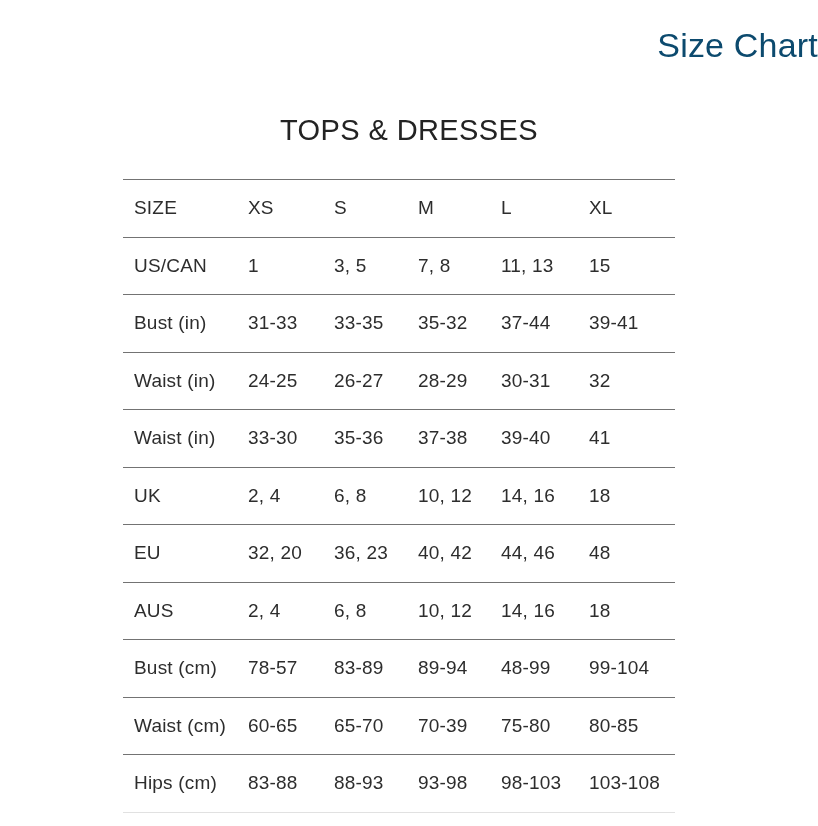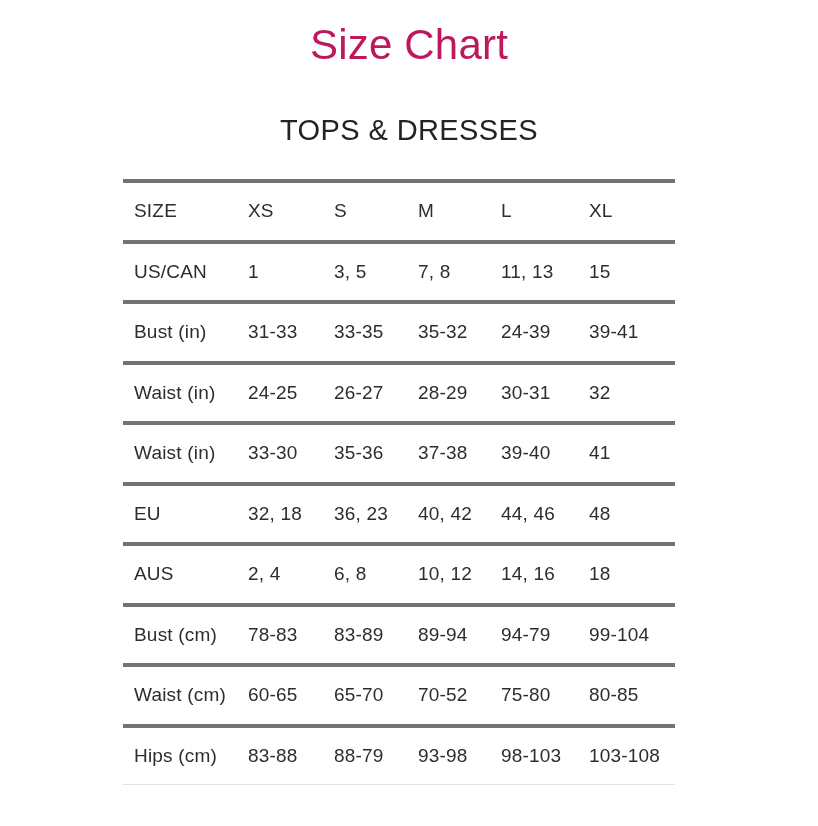--- a/index.html
+++ b/index.html
@@ -10,46 +10,46 @@
   body {
     width: 818px;
     height: 826px;
     overflow: hidden;
     font-family: "Liberation Sans", sans-serif;
     color: #2d2d2d;
     -webkit-font-smoothing: antialiased;
   }
   .page-title {
     margin: 24px 0 0 0;
-    text-align: center;
-    font-size: 42px;
+    text-align: right;
+    font-size: 34px;
     line-height: 42px;
     font-weight: 400;
-    color: #be185d;
+    color: #0c4a6e;
     letter-spacing: 0.2px;
   }
   .section-title {
     margin: 46px 0 0 0;
     text-align: center;
     font-size: 29px;
     line-height: 36px;
     font-weight: 400;
     color: #232323;
     letter-spacing: 0.4px;
   }
   table.size-table {
     margin: 31px 0 0 123px;
     width: 552px;
     border-collapse: collapse;
     table-layout: fixed;
     font-size: 19px;
     letter-spacing: 0.2px;
   }
   table.size-table tr {
-    border-top: 4px solid #737373;
+    border-top: 1px solid #737373;
   }
   table.size-table tbody tr:last-child {
     border-bottom: 1px solid #e1e1e1;
   }
   table.size-table th,
   table.size-table td {
     height: 56.5px;
     padding: 0;
     text-align: left;
     vertical-align: middle;
@@ -99,21 +99,21 @@
       <td>7, 8</td>
       <td>11, 13</td>
       <td>15</td>
     </tr>
 
     <tr>
       <td class="col-label">Bust (in)</td>
       <td>31-33</td>
       <td>33-35</td>
       <td>35-32</td>
-      <td>24-39</td>
+      <td>37-44</td>
       <td>39-41</td>
     </tr>
 
     <tr>
       <td class="col-label">Waist (in)</td>
       <td>24-25</td>
       <td>26-27</td>
       <td>28-29</td>
       <td>30-31</td>
       <td>32</td>
@@ -121,61 +121,69 @@
 
     <tr>
       <td class="col-label">Waist (in)</td>
       <td>33-30</td>
       <td>35-36</td>
       <td>37-38</td>
       <td>39-40</td>
       <td>41</td>
     </tr>
 
+    <tr>
+      <td class="col-label">UK</td>
+      <td>2, 4</td>
+      <td>6, 8</td>
+      <td>10, 12</td>
+      <td>14, 16</td>
+      <td>18</td>
+    </tr>
 
     <tr>
       <td class="col-label">EU</td>
-      <td>32, 18</td>
+      <td>32, 20</td>
       <td>36, 23</td>
       <td>40, 42</td>
       <td>44, 46</td>
       <td>48</td>
     </tr>
 
     <tr>
       <td class="col-label">AUS</td>
       <td>2, 4</td>
       <td>6, 8</td>
       <td>10, 12</td>
       <td>14, 16</td>
       <td>18</td>
     </tr>
 
     <tr>
       <td class="col-label">Bust (cm)</td>
-      <td>78-83</td>
+      <td>78-57</td>
       <td>83-89</td>
       <td>89-94</td>
-      <td>94-79</td>
+      <td>48-99</td>
       <td>99-104</td>
     </tr>
 
     <tr>
       <td class="col-label">Waist (cm)</td>
       <td>60-65</td>
       <td>65-70</td>
-      <td>70-52</td>
+      <td>70-39</td>
       <td>75-80</td>
       <td>80-85</td>
     </tr>
 
     <tr>
       <td class="col-label">Hips (cm)</td>
       <td>83-88</td>
-      <td>88-79</td>
+      <td>88-93</td>
       <td>93-98</td>
       <td>98-103</td>
       <td>103-108</td>
     </tr>
   </tbody>
   </table>
 
 </div>
 
 </body></html>

